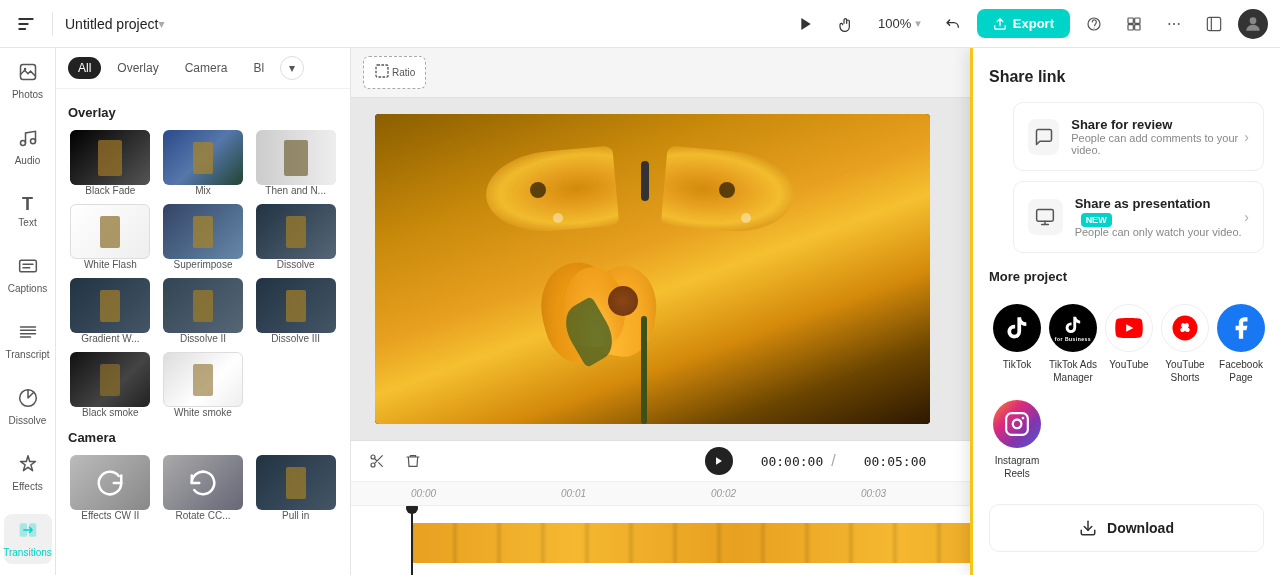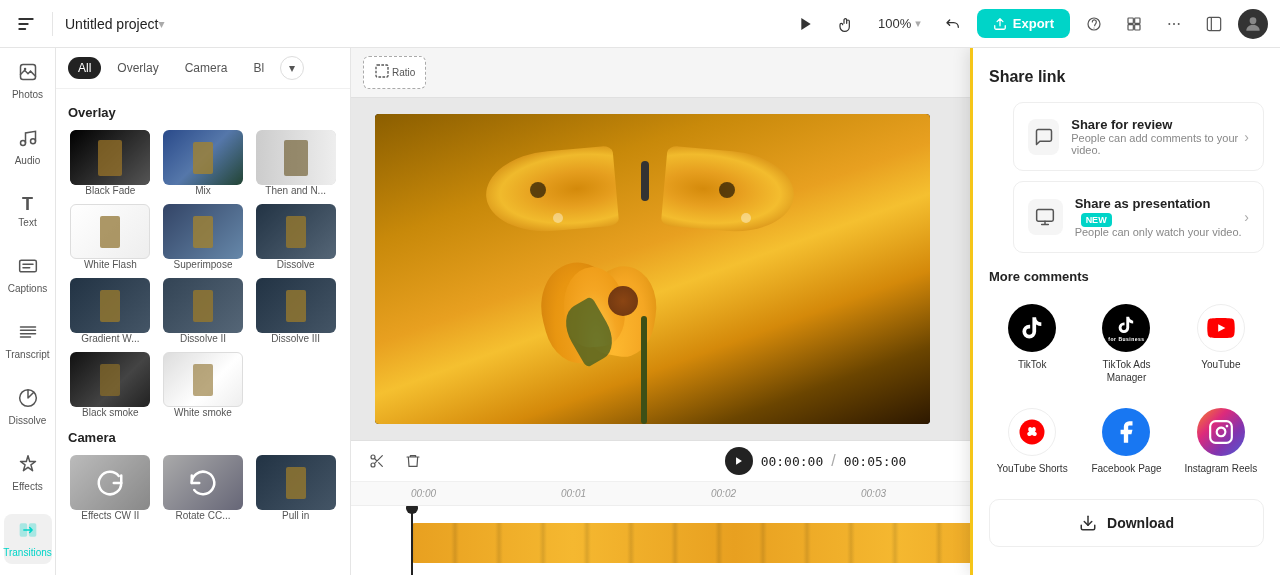--- a/index.html
+++ b/index.html
@@ -50,21 +50,21 @@
     .ratio-btn .icon { font-size: 14px; color: #555; }
     .ratio-btn .label { font-size: 10px; color: #555; }
     .canvas-viewer { flex: 1; display: flex; align-items: center; justify-content: flex-start; padding: 16px 24px; overflow: hidden; }
     .canvas-frame { width: 555px; height: 310px; border-radius: 4px; overflow: hidden; background: #000; flex-shrink: 0; position: relative; }
 
     
     .timeline { height: 140px; background: #fff; border-top: 1px solid #e0e0e0; display: flex; flex-direction: column; flex-shrink: 0; }
     .timeline-toolbar { display: flex; align-items: center; padding: 6px 12px; border-bottom: 1px solid #f0f0f0; gap: 8px; }
     .timeline-time { flex: 1; display: flex; align-items: center; justify-content: center; gap: 8px; }
     .play-btn { width: 28px; height: 28px; border-radius: 50%; background: #222; border: none; color: #fff; display: flex; align-items: center; justify-content: center; cursor: pointer; font-size: 10px; }
-    .time-display { font-size: 13px; font-weight: 500; color: #222; font-family: monospace; }
+    .time-display { font-size: 13px; font-weight: 500; color: #222; font-family: monospace; margin-left: 20px; }
     .time-sep { color: #aaa; }
     .timeline-icon-btn { width: 28px; height: 28px; border: none; background: transparent; display: flex; align-items: center; justify-content: center; cursor: pointer; color: #555; font-size: 14px; border-radius: 4px; }
     .timeline-ruler { height: 24px; background: #f9f9f9; border-bottom: 1px solid #eee; display: flex; align-items: center; padding: 0 60px; position: relative; overflow: hidden; }
     .ruler-tick { position: absolute; font-size: 10px; color: #999; font-style: italic; }
     .timeline-tracks { flex: 1; background: #fff; position: relative; padding: 0 60px; overflow: hidden; display: flex; align-items: center; }
     .track-strip { height: 40px; background: linear-gradient(90deg, #e8a020 0%, #f5b830 20%, #e8a020 40%, #f5b830 60%, #e8a020 80%, #f5b830 100%); border-radius: 4px; width: 100%; position: relative; }
     .playhead { position: absolute; left: 60px; top: 0; bottom: 0; width: 2px; background: #222; z-index: 10; }
     .playhead::before { content: ''; position: absolute; top: -4px; left: -5px; width: 12px; height: 12px; border-radius: 50%; background: #222; }
 
     
@@ -72,21 +72,21 @@
     .share-panel-inner { padding: 20px 16px; flex: 1; overflow-y: auto; }
     .share-title { font-size: 16px; font-weight: 700; color: #222; margin-bottom: 16px; }
     .share-option { display: flex; align-items: center; justify-content: space-between; padding: 14px 14px; border: 1px solid #eee; border-radius: 10px; margin-bottom: 10px; cursor: pointer; margin-left: 24px; }
     .share-option-left { display: flex; align-items: center; gap: 12px; }
     .share-option-icon { width: 36px; height: 36px; border-radius: 8px; background: #f5f5f5; display: flex; align-items: center; justify-content: center; font-size: 18px; }
     .share-option-text .title { font-size: 13px; font-weight: 600; color: #222; }
     .share-option-text .subtitle { font-size: 11px; color: #888; }
     .share-chevron { color: #aaa; font-size: 14px; }
     .new-badge { background: #00d4c8; color: #fff; font-size: 9px; font-weight: 700; padding: 2px 5px; border-radius: 4px; margin-left: 6px; }
     .more-options-title { font-size: 13px; font-weight: 600; color: #222; margin: 16px 0 12px; }
-    .social-grid { display: grid; grid-template-columns: repeat(3, 1fr); gap: 8px; margin-bottom: 16px; }
+    .social-grid { display: grid; grid-template-columns: repeat(5, 1fr); margin-bottom: 16px; }
     .social-item { display: flex; flex-direction: column; align-items: center; gap: 6px; cursor: pointer; padding: 8px 4px; border-radius: 8px; }
     .social-icon { width: 48px; height: 48px; border-radius: 50%; display: flex; align-items: center; justify-content: center; font-size: 22px; }
     .social-icon.tiktok { background: #000; }
     .social-icon.tiktok-ads { background: #000; }
     .social-icon.youtube { background: #fff; border: 1px solid #eee; }
     .social-icon.youtube-shorts { background: #fff; border: 1px solid #eee; }
     .social-icon.facebook { background: #1877F2; }
     .social-icon.instagram { background: linear-gradient(135deg, #f58529, #dd2a7b, #8134af, #515bd4); }
     .social-label { font-size: 10px; color: #333; text-align: center; line-height: 1.3; }
     .download-btn { width: 100%; padding: 14px; border: 1.5px solid #eee; border-radius: 10px; background: #fff; display: flex; align-items: center; justify-content: center; gap: 10px; cursor: pointer; font-size: 14px; font-weight: 600; color: #222; }
@@ -515,21 +515,21 @@
               <div class="title">
                 <span>Share as presentation</span>
                 <span class="new-badge">NEW</span>
               </div>
               <div class="subtitle">People can only watch your video.</div>
             </div>
           </div>
           <span class="share-chevron">›</span>
         </div>
 
-        <div class="more-options-title">More comments</div>
+        <div class="more-options-title">More project</div>
 
         <div class="social-grid">
 
           <div class="social-item">
             <div class="social-icon tiktok">
               <svg width="26" height="26" viewBox="0 0 24 24" fill="white">
                   <path d="M19.59 6.69a4.83 4.83 0 01-3.77-4.25V2h-3.45v13.67a2.89 2.89 0 01-2.88 2.5 2.89 2.89 0 01-2.89-2.89 2.89 2.89 0 012.89-2.89c.28 0 .54.04.79.1V9.01a6.33 6.33 0 00-.79-.05 6.34 6.34 0 00-6.34 6.34 6.34 6.34 0 006.34 6.34 6.34 6.34 0 006.33-6.34V8.69a8.18 8.18 0 004.79 1.53V6.78a4.85 4.85 0 01-1.02-.09z"></path>
                 </svg>
             </div>
             <div class="social-label">TikTok</div>

